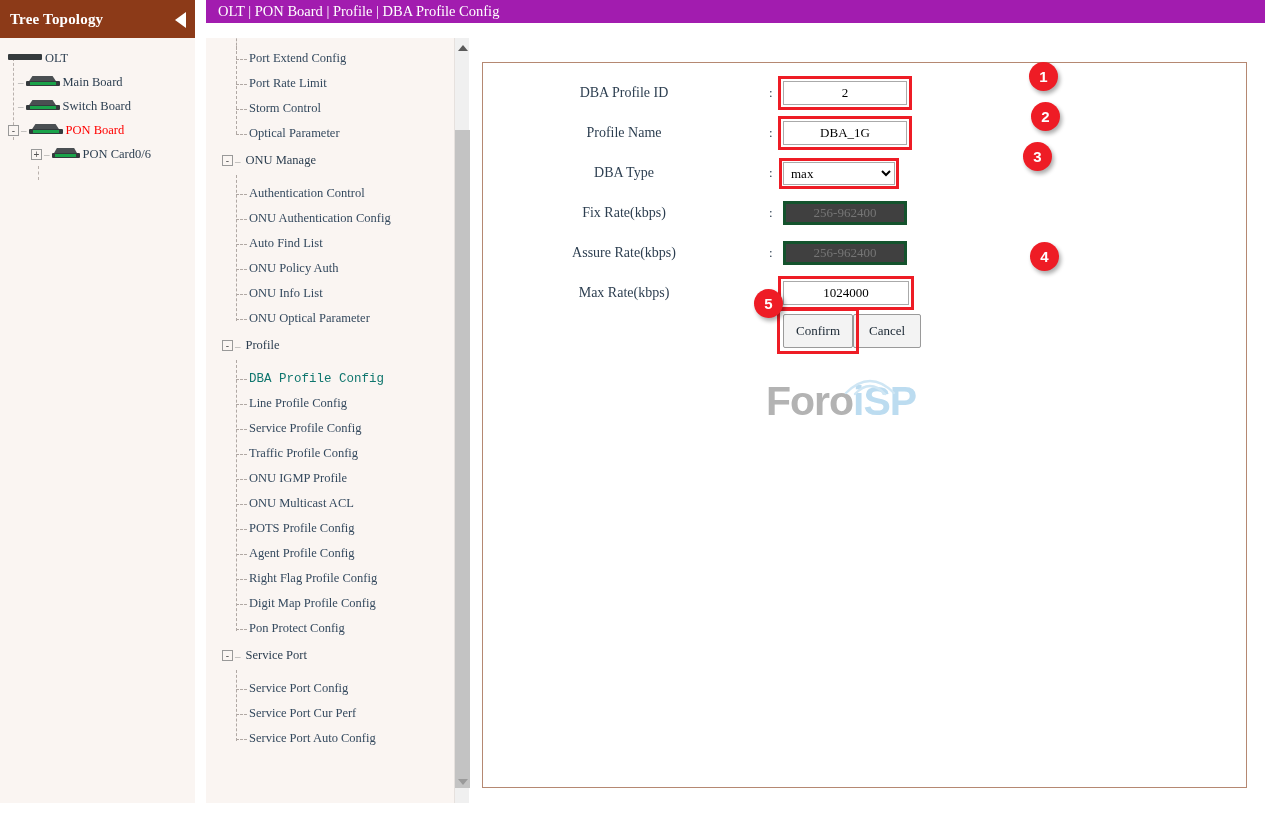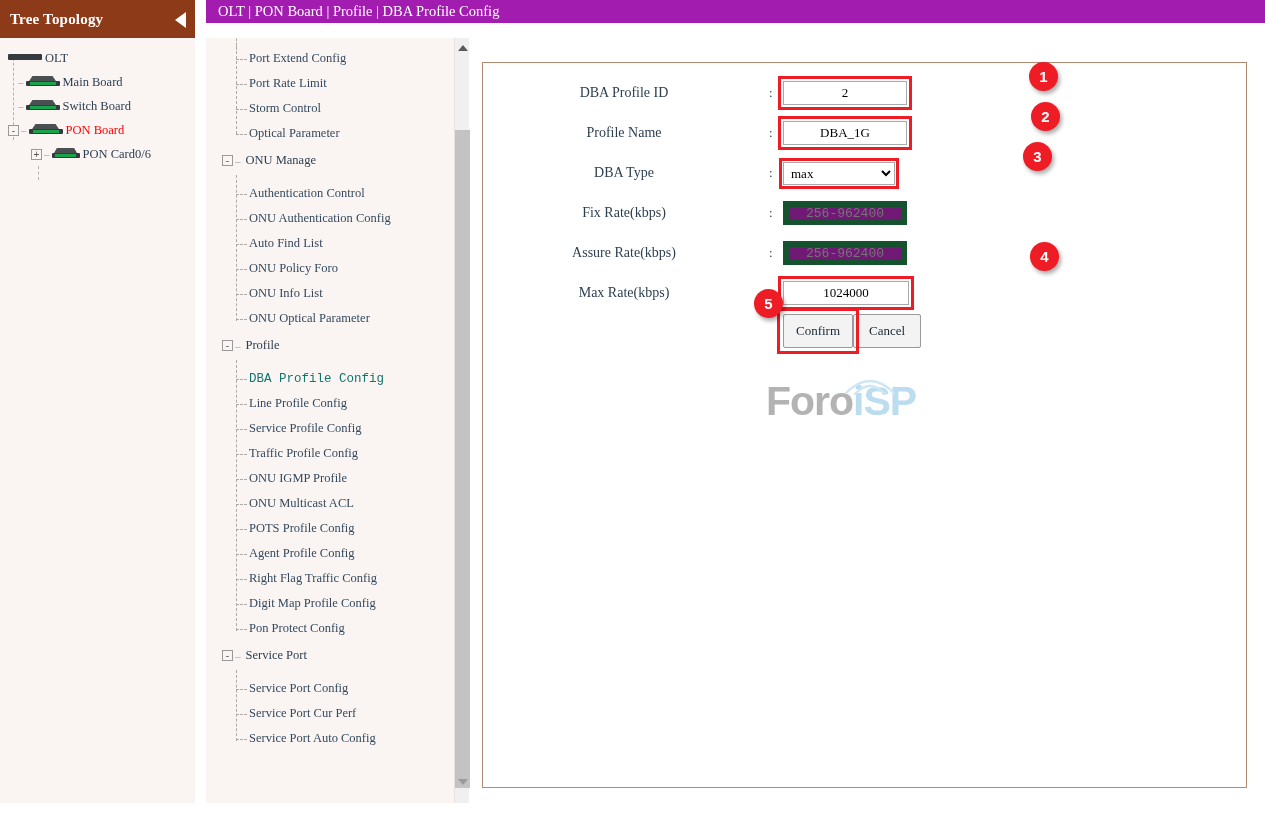--- a/index.html
+++ b/index.html
@@ -241,24 +241,23 @@
     border: 1px solid #aaa;
     font-family: "Liberation Serif", serif;
     font-size: 13px;
     color: #000;
     text-align: center;
     background: #ffffff;
     padding: 0 4px;
     outline: none;
   }
   input.txt:disabled {
-    background: #701a75;
+    background: #404040;
     color: #8e8e8e;
-    border: 6px solid #14532d;
-    font-family: Liberation Mono, monospace;
+    border: 3px solid #14532d;
   }
   select.sel {
     width: 112px;
     text-align: left;
     padding-left: 3px;
     height: 23px;
     font-size: 13px;
     background: #ffffff;
   }
 
@@ -416,21 +415,21 @@
           <div class="nav-item">
             <span class="tick"></span>
             <span class="ilabel">ONU Authentication Config</span>
           </div>
           <div class="nav-item">
             <span class="tick"></span>
             <span class="ilabel">Auto Find List</span>
           </div>
           <div class="nav-item">
             <span class="tick"></span>
-            <span class="ilabel">ONU Policy Foro</span>
+            <span class="ilabel">ONU Policy Auth</span>
           </div>
           <div class="nav-item">
             <span class="tick"></span>
             <span class="ilabel">ONU Info List</span>
           </div>
           <div class="nav-item">
             <span class="tick"></span>
             <span class="ilabel">ONU Optical Parameter</span>
           </div>
         </div>
@@ -469,21 +468,21 @@
           <div class="nav-item">
             <span class="tick"></span>
             <span class="ilabel">POTS Profile Config</span>
           </div>
           <div class="nav-item">
             <span class="tick"></span>
             <span class="ilabel">Agent Profile Config</span>
           </div>
           <div class="nav-item">
             <span class="tick"></span>
-            <span class="ilabel">Right Flag Traffic Config</span>
+            <span class="ilabel">Right Flag Profile Config</span>
           </div>
           <div class="nav-item">
             <span class="tick"></span>
             <span class="ilabel">Digit Map Profile Config</span>
           </div>
           <div class="nav-item">
             <span class="tick"></span>
             <span class="ilabel">Pon Protect Config</span>
           </div>
         </div>

